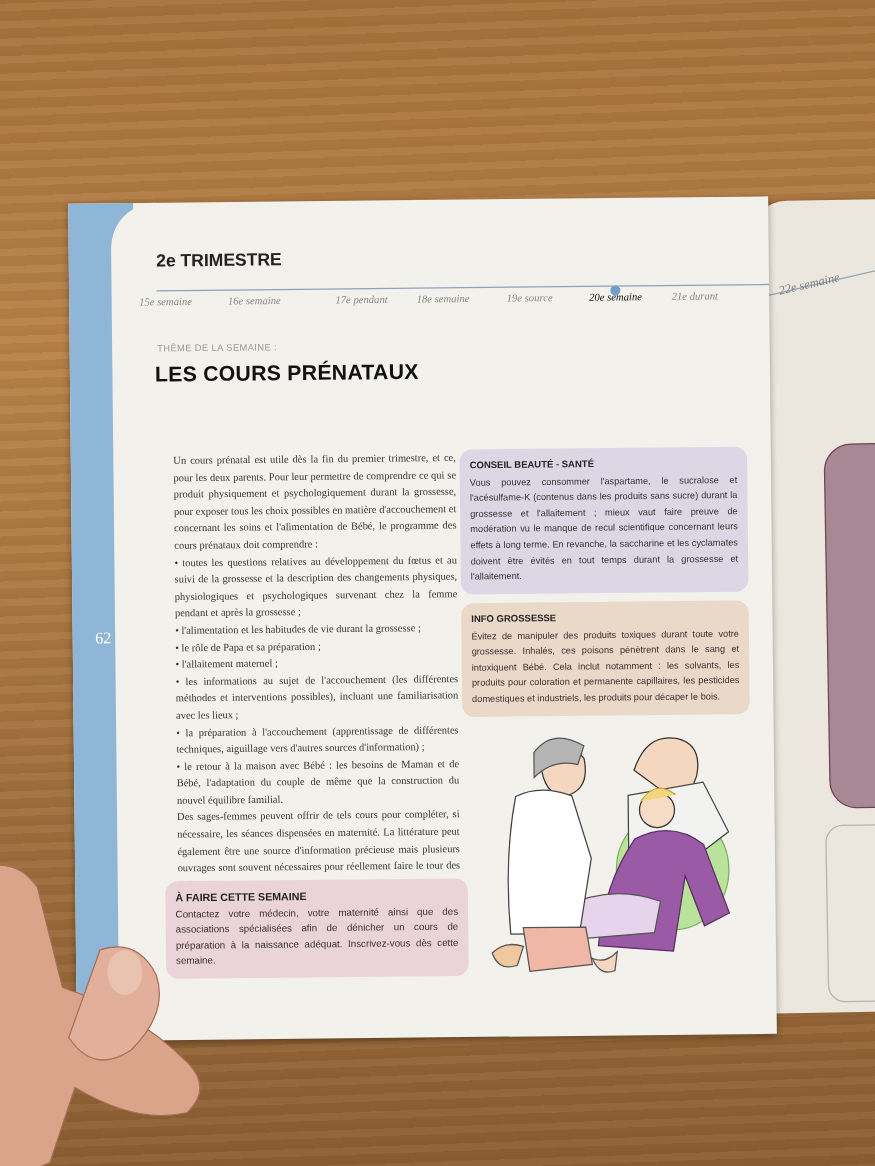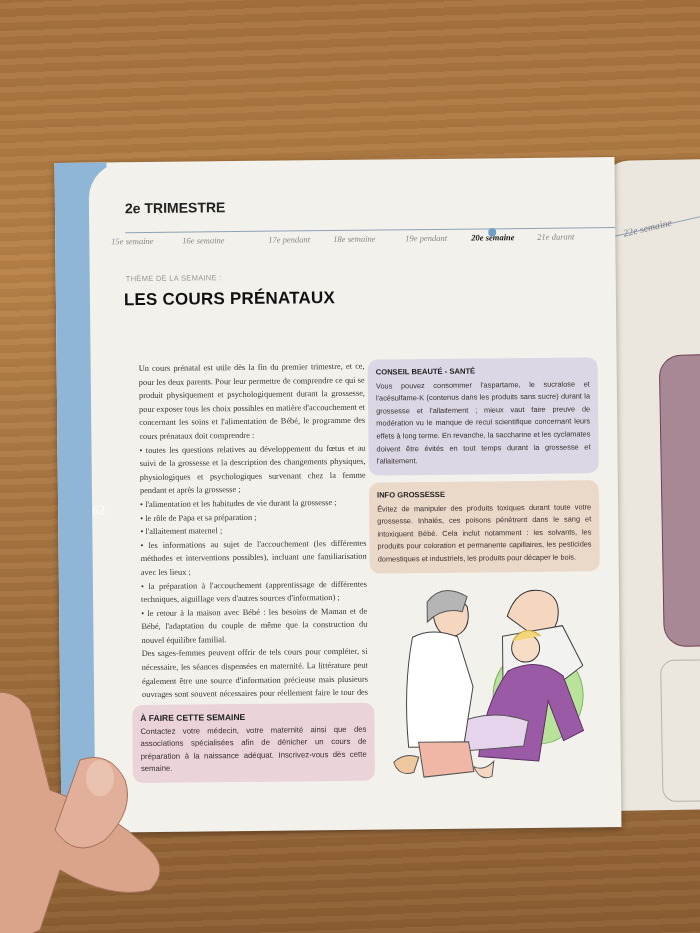--- a/index.html
+++ b/index.html
@@ -12,25 +12,25 @@
     background:#ece7de;border-radius:30px 0 0 0;transform:rotate(-1deg);box-shadow:-2px 0 4px rgba(0,0,0,0.2);}
   .right-tab{position:absolute;left:56px;top:195px;width:80px;height:290px;background:#a88895;border:1px solid #6e4352;border-radius:22px 0 0 22px;}
   .right-box{position:absolute;left:52px;top:500px;width:80px;height:140px;border:1px solid #b8b2a8;border-radius:14px 0 0 14px;}
   .right-week{position:absolute;left:22px;top:62px;font-size:10px;font-style:italic;color:#7b7f86;transform:rotate(-12deg);}
   .right-line{position:absolute;left:0;top:78px;width:130px;height:1px;background:#8ea2b6;transform:rotate(-12deg);transform-origin:left;}
   .page{position:absolute;left:58px;top:160px;width:560px;height:670px;background:#f3f1ec;
     transform:rotate(-0.6deg);box-shadow:0 2px 6px rgba(0,0,0,0.35);}
   .spine{position:absolute;left:0;top:0;width:52px;height:100%;background:#8fb6d6;
     border-radius:0 0 0 0;}
   .spine::after{content:"";position:absolute;right:-18px;top:0;width:36px;height:100%;background:#f3f1ec;border-radius:60px 0 0 60px;}
-  .page-num{position:absolute;left:18px;top:340px;color:#fff;font-size:13px;font-family:"Liberation Serif",serif;margin-left:16px;}
+  .page-num{position:absolute;left:18px;top:340px;color:#fff;font-size:13px;font-family:"Liberation Serif",serif;}
   .trimester{position:absolute;left:70px;top:38px;font-family:"Liberation Sans",sans-serif;font-weight:bold;font-size:14px;color:#222;}
   .timeline{position:absolute;left:70px;top:70px;width:490px;height:1px;background:#8ea2b6;}
   .week{position:absolute;top:74px;font-size:8.5px;font-style:italic;color:#888;}
-  .week.current{color:#111;font-weight:bold;text-align:right;}
+  .week.current{color:#111;font-weight:normal;text-align:right;}
   .dot{position:absolute;top:70px;width:8px;height:8px;border-radius:50%;background:#6f9ec8;}
   .theme{position:absolute;left:70px;top:112px;font-family:"Liberation Sans",sans-serif;font-size:7.5px;letter-spacing:0.3px;color:#999;}
   .title{position:absolute;left:68px;top:128px;font-family:"Liberation Sans",sans-serif;font-weight:bold;font-size:17px;color:#111;letter-spacing:0.2px;}
   .body-text{position:absolute;left:82px;top:200px;width:226px;font-size:8.4px;line-height:13.6px;color:#333;text-align:justify;}
   .body-text p{margin:0;}
   .box{position:absolute;border-radius:10px;padding:7px 8px;font-family:"Liberation Sans",sans-serif;font-size:7.4px;line-height:12.6px;color:#3a3030;}
   .box h3{margin:0 0 1px 0;font-size:7.6px;font-weight:bold;color:#222;}
   .box-todo{left:72px;top:543px;width:226px;background:#ead4da;}
   .box-todo h3{font-size:8.5px;}
   .box-todo p{margin:0;font-size:7.8px;}
@@ -56,21 +56,21 @@
   <div class="spine"></div>
   <div class="page-num">62</div>
 
   <div class="trimester">2e TRIMESTRE</div>
 
   <div class="timeline"></div>
   <div class="week" style="left:56px">15e semaine</div>
   <div class="week" style="left:127px">16e semaine</div>
   <div class="week" style="left:213px">17e pendant</div>
   <div class="week" style="left:278px">18e semaine</div>
-  <div class="week" style="left:350px">19e pendant</div>
+  <div class="week" style="left:350px">19e source</div>
   <div class="dot" style="left:433px"></div>
   <div class="week current" style="left:416px">20e semaine</div>
   <div class="week" style="left:482px">21e durant</div>
 
   <div class="theme">THÈME DE LA SEMAINE :</div>
   <div class="title">LES COURS PRÉNATAUX</div>
 
   <div class="body-text">
     <p>Un cours prénatal est utile dès la fin du premier trimestre, et ce, pour les deux parents. Pour leur permettre de comprendre ce qui se produit physiquement et psychologiquement durant la grossesse, pour exposer tous les choix possibles en matière d'accouchement et concernant les soins et l'alimentation de Bébé, le programme des cours prénataux doit comprendre :</p>
     <p>• toutes les questions relatives au développement du fœtus et au suivi de la grossesse et la description des changements physiques, physiologiques et psychologiques survenant chez la femme pendant et après la grossesse ;</p>

